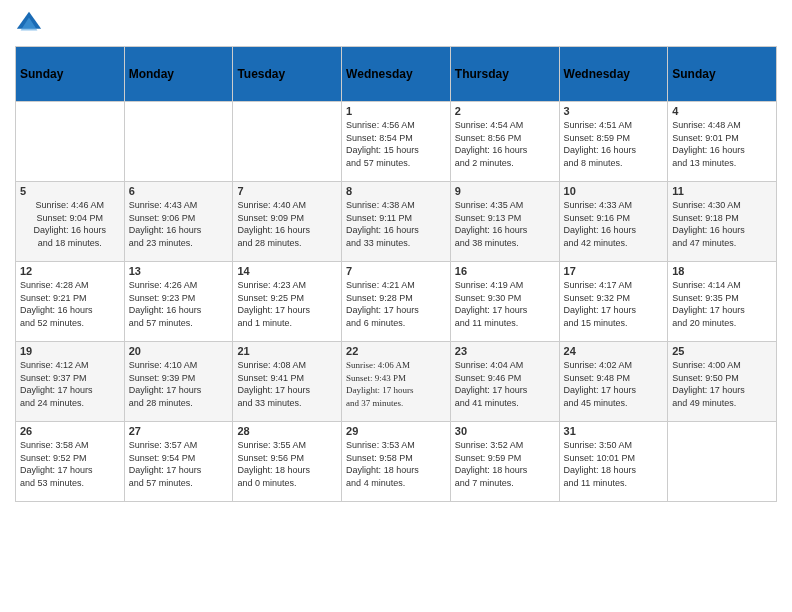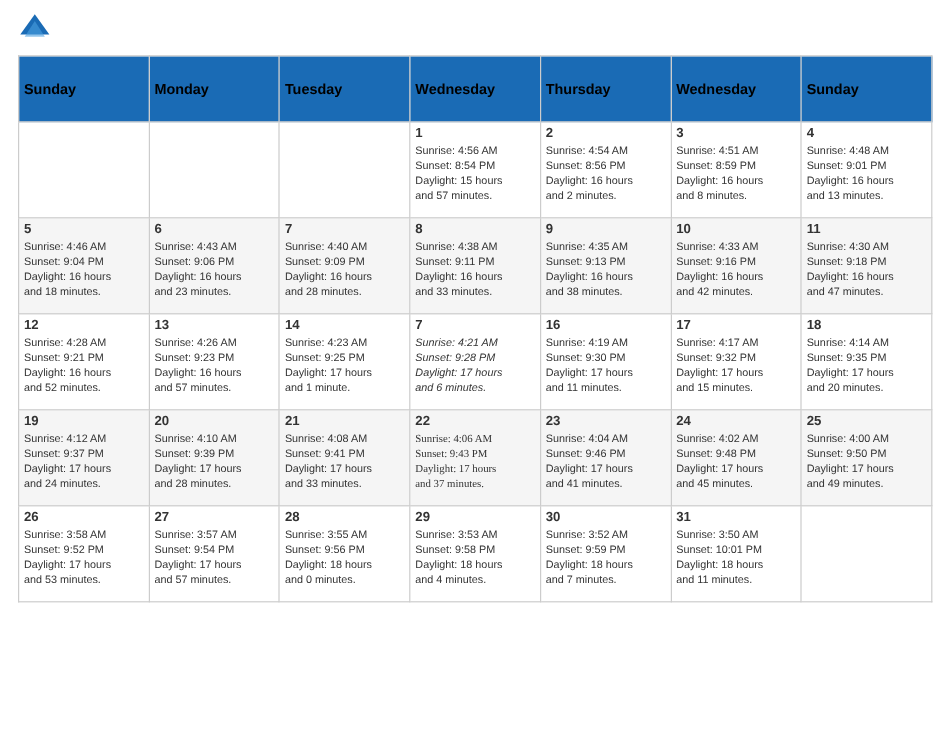--- a/index.html
+++ b/index.html
@@ -165,21 +165,21 @@
             <span class="day-num">4</span>
             <div class="day-info" style="white-space: pre-line;">Sunrise: 4:48 AM
 Sunset: 9:01 PM
 Daylight: 16 hours
 and 13 minutes.</div>
           </td>
         </tr>
         <tr>
           <td>
             <span class="day-num">5</span>
-            <div class="day-info" style="white-space: pre-line;">Sunrise: 4:46 AM
+            <div class="day-info" style="white-space: pre-line; text-align: center;">Sunrise: 4:46 AM
 Sunset: 9:04 PM
 Daylight: 16 hours
 and 18 minutes.</div>
           </td>
           <td>
             <span class="day-num">6</span>
             <div class="day-info" style="white-space: pre-line;">Sunrise: 4:43 AM
 Sunset: 9:06 PM
 Daylight: 16 hours
 and 23 minutes.</div>
@@ -237,21 +237,21 @@
           </td>
           <td>
             <span class="day-num">14</span>
             <div class="day-info" style="white-space: pre-line;">Sunrise: 4:23 AM
 Sunset: 9:25 PM
 Daylight: 17 hours
 and 1 minute.</div>
           </td>
           <td>
             <span class="day-num">7</span>
-            <div class="day-info" style="white-space: pre-line; font-style: italic;">Sunrise: 4:21 AM
+            <div class="day-info" style="white-space: pre-line;">Sunrise: 4:21 AM
 Sunset: 9:28 PM
 Daylight: 17 hours
 and 6 minutes.</div>
           </td>
           <td>
             <span class="day-num">16</span>
             <div class="day-info" style="white-space: pre-line;">Sunrise: 4:19 AM
 Sunset: 9:30 PM
 Daylight: 17 hours
 and 11 minutes.</div>

